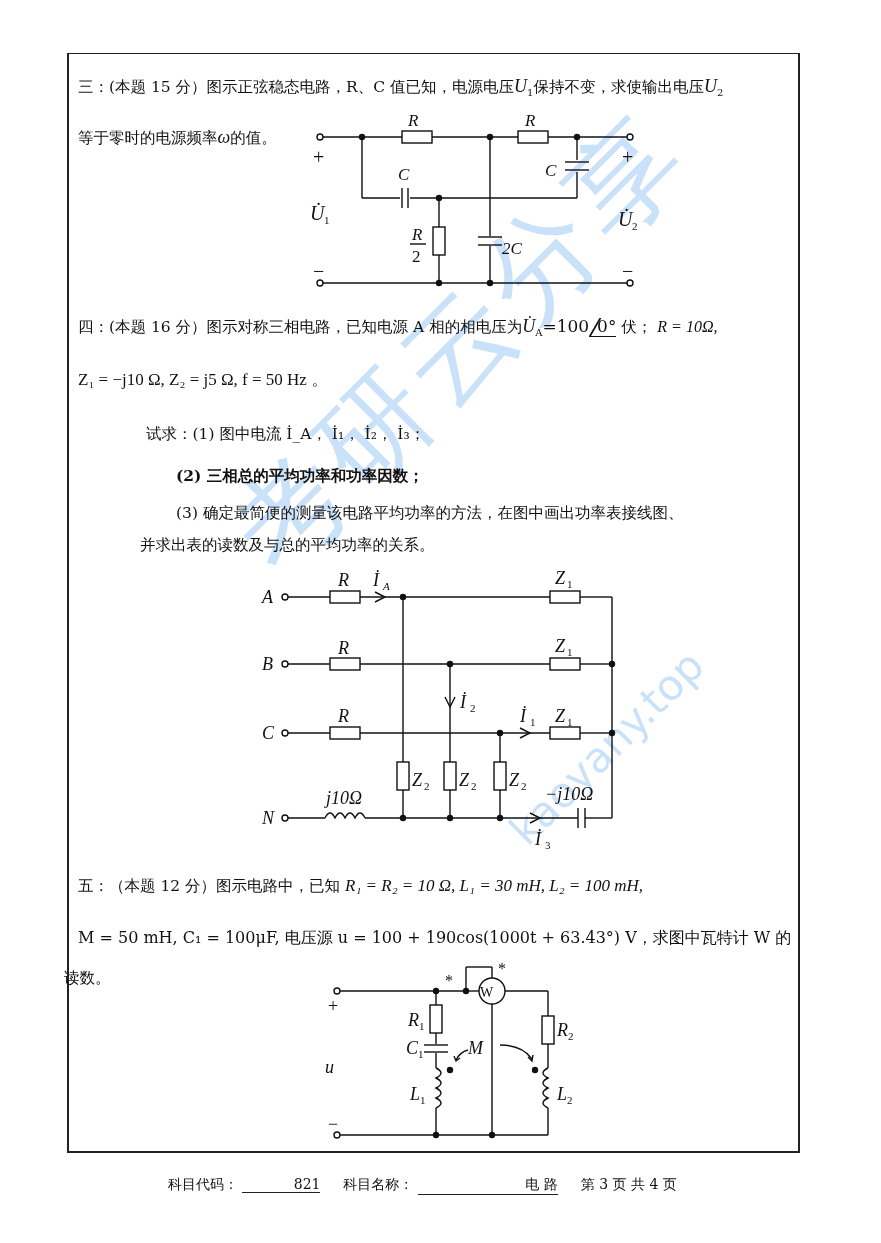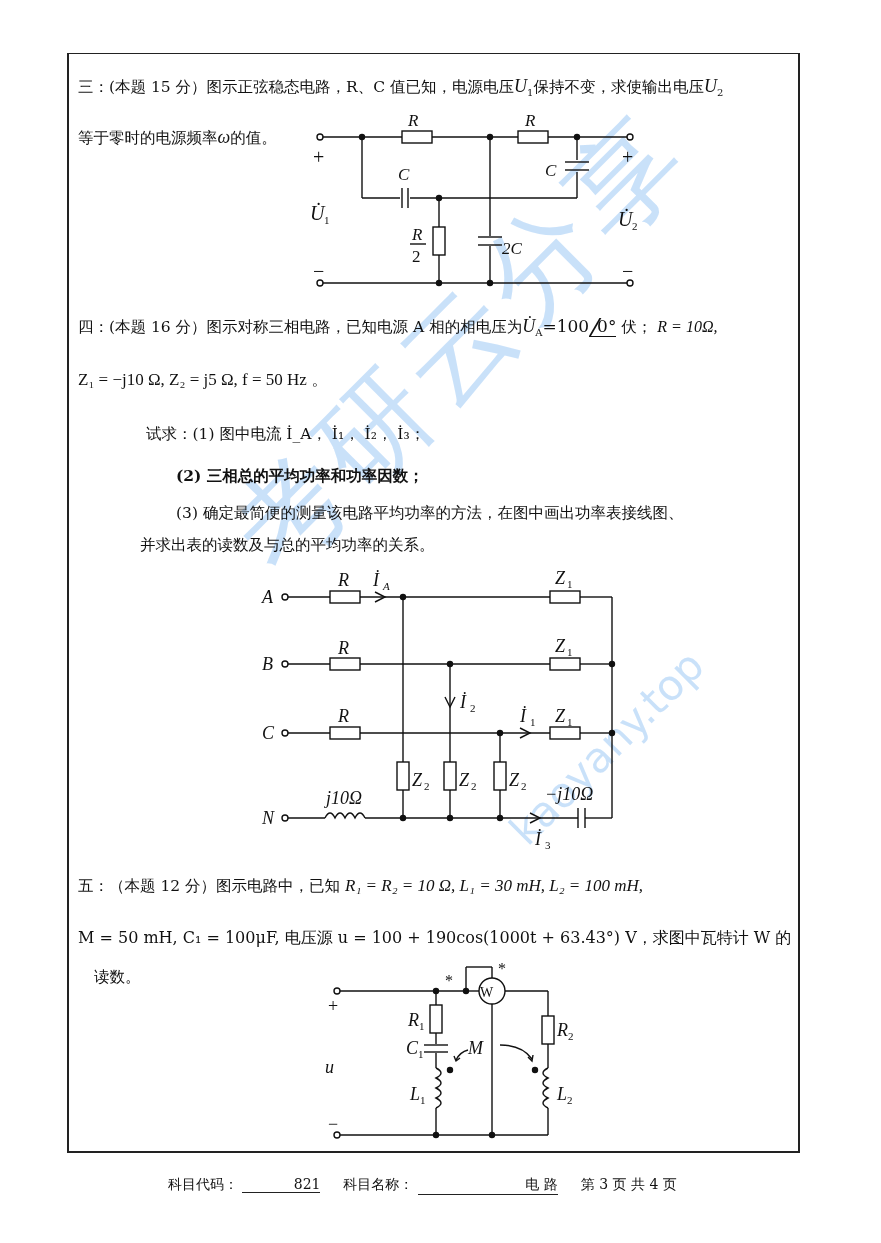--- a/index.html
+++ b/index.html
@@ -185,21 +185,21 @@
     <text x="295" y="285">İ</text>
       <text x="305" y="289" font-size="11" font-style="normal">3</text>
   </g>
 </svg>
 
 <div class="line" style="left:78px;top:876px;">
   <span>五：（本题  12  分）图示电路中，已知</span>
   <span style="font-style:italic;font-family:'Liberation Serif',serif;font-size:17px;">R₁ = R₂ = 10 Ω,  L₁ = 30 mH,   L₂ = 100 mH,</span>
 </div>
 <div class="line" style="left:78px;top:928px;font-size:16px;">M = 50 mH, C₁ = 100μF, 电压源 u = 100 + 190cos(1000t + 63.43°) V，求图中瓦特计 W 的</div>
-<div class="line" style="left:94px;top:968px;font-family:Liberation Mono, monospace;">读数。</div>
+<div class="line" style="left:64px;top:968px;">读数。</div>
 
 <svg style="position:absolute;left:300px;top:960px;" width="320" height="190" viewBox="0 0 320 190" stroke="#111" fill="none" stroke-width="1.4">
   <circle cx="37" cy="31" r="3" fill="#fff"></circle>
   <line x1="40" y1="31" x2="165" y2="31"></line>
   <circle cx="136" cy="31" r="2.5" fill="#111"></circle>
   <circle cx="166" cy="31" r="2.5" fill="#111"></circle>
   <line x1="166" y1="31" x2="166" y2="7"></line>
   <line x1="166" y1="7" x2="192" y2="7"></line>
   <line x1="192" y1="7" x2="192" y2="19"></line>
   <circle cx="192" cy="31" r="13" fill="#fff"></circle>

